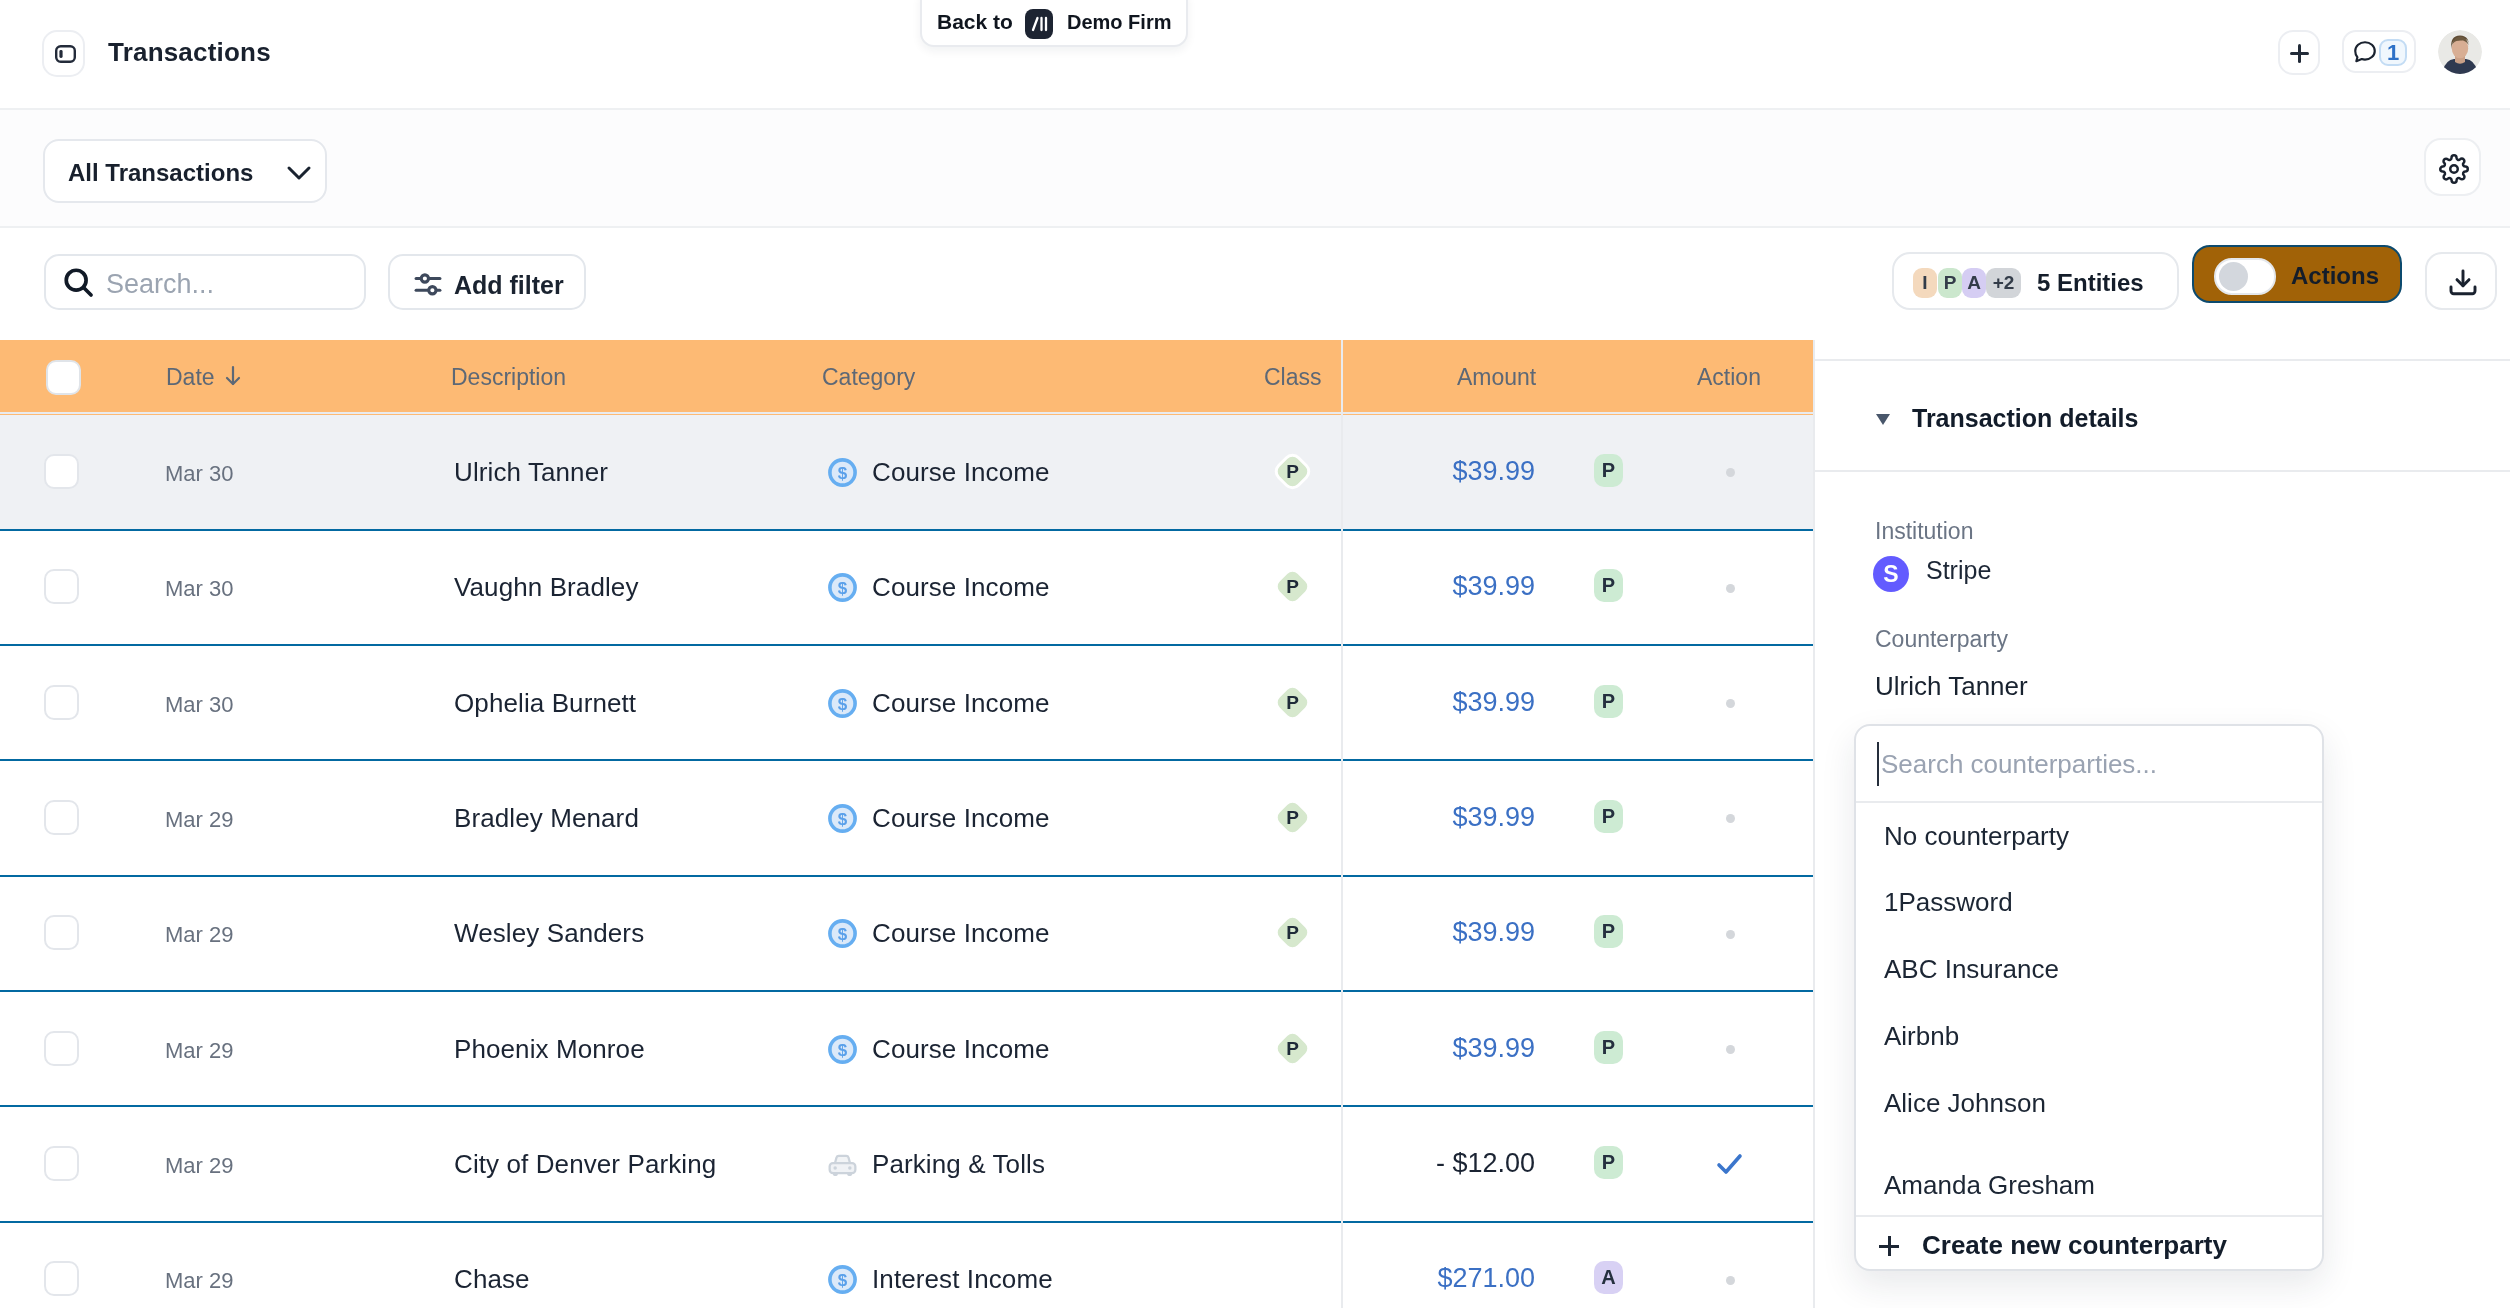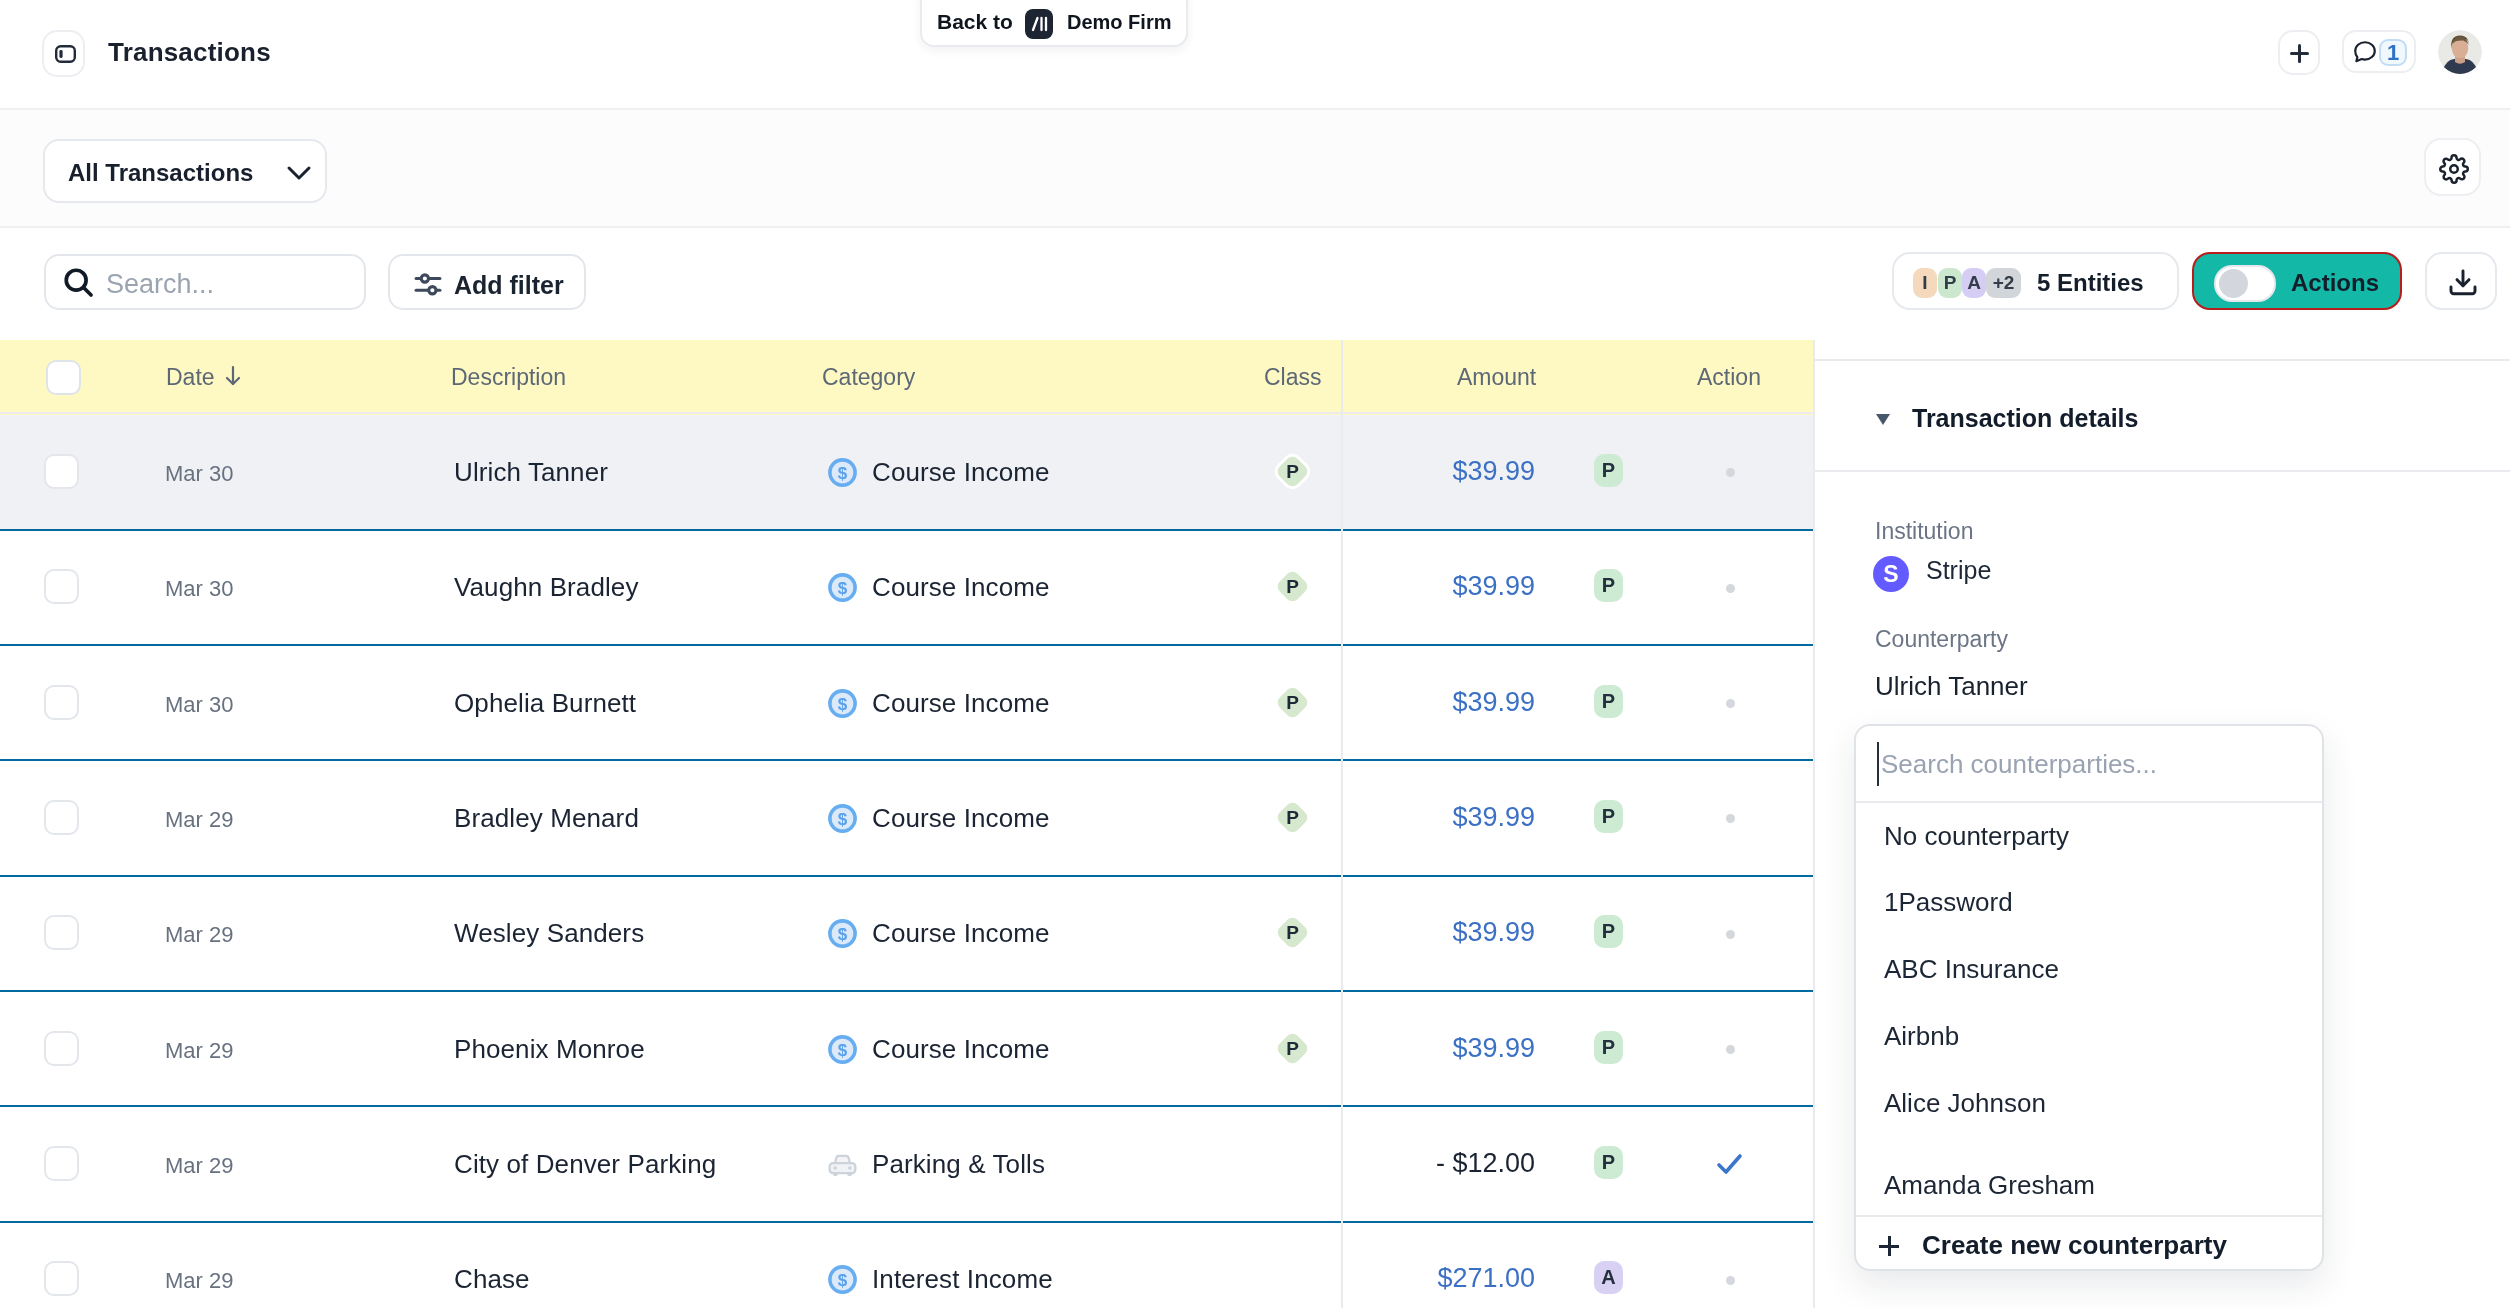--- a/index.html
+++ b/index.html
@@ -30,28 +30,28 @@
 #filterrow { position:absolute; left:0; top:229px; width:2510px; height:111px; background:#fff; }
 #searchbox { position:absolute; left:44px; top:25px; width:322px; height:56px; border:2px solid #e3e7ec; border-radius:15px; background:#fff; }
 #searchbox svg { position:absolute; left:16px; top:10px; }
 #searchbox .ph { position:absolute; left:60px; top:13px; font-size:27px; color:#9ba4b1; }
 #addfilter { position:absolute; left:388px; top:25px; width:198px; height:56px; border:2px solid #e3e7ec; border-radius:15px; background:#fff; }
 #addfilter svg { position:absolute; left:23px; top:14px; }
 #addfilter .t { position:absolute; left:64px; top:15px; font-size:25px; font-weight:700; color:#1a2330; }
 #entities { position:absolute; left:1892px; top:23px; width:287px; height:58px; border:2px solid #e6e9ed; border-radius:18px; background:#fff; }
 .ebadge { position:absolute; top:14px; width:24px; height:30px; border-radius:9px; font-size:19px; font-weight:700; color:#333c49; text-align:center; line-height:30px; }
 #entities .t { position:absolute; left:143px; top:15px; font-size:24px; font-weight:700; color:#141d2a; }
-#actionspill { position:absolute; left:2192px; top:23px; width:210px; height:58px; border:2px solid #b91c1c; border-radius:18px; background:#14b8a6; }
+#actionspill { position:absolute; left:2192px; top:16px; width:210px; height:58px; border:2px solid #0c4a6e; border-radius:18px; background:#a16207; }
 #toggle { position:absolute; left:20px; top:11px; width:62px; height:37px; border:2px solid #e4e7eb; border-radius:18px; background:#fff; }
 #toggle:before { content:""; position:absolute; left:3px; top:2px; width:29px; height:29px; border-radius:50%; background:#d3d7dd; }
 #actionspill .t { position:absolute; left:97px; top:15px; font-size:24px; font-weight:700; color:#141d2a; }
 #dlbtn { position:absolute; left:2425px; top:23px; width:72px; height:58px; border:2px solid #e6e9ed; border-radius:17px; background:#fff; }
 #dlbtn svg { position:absolute; left:20px; top:13px; }
 
-#table { position:absolute; left:0; top:340px; width:1813px; height:968px; background:#fef9c3; }
+#table { position:absolute; left:0; top:340px; width:1813px; height:968px; background:#fdba74; }
 #thead { position:absolute; left:0; top:0; width:1813px; height:74.4px; border-bottom:2px solid #e9ebee; }
 .hcb { position:absolute; left:46px; top:20px; width:35px; height:35px; border:2px solid #e0e4e9; border-radius:10px; background:#fff; }
 .hlabel { position:absolute; top:24px; font-size:23px; color:#5d6876; }
 .row { position:absolute; left:0; width:1813px; height:115.4px; border-bottom:2px solid #0369a1; background:#fff;text-decoration:underline; }
 .row.sel { background:#eff1f4; }
 .rcb { position:absolute; left:44px; top:38.5px; width:35px; height:35px; border:2px solid #e3e6eb; border-radius:10px; background:#fff; }
 .date { position:absolute; left:165px; top:45.5px; font-size:22px; color:#68717f; }
 .desc { position:absolute; left:454px; top:41.5px; font-size:26px; color:#1b2433; letter-spacing:0.1px; }
 .cat { position:absolute; left:872px; top:41.5px; font-size:26px; color:#1b2433; letter-spacing:0.1px; }
 .caticon { position:absolute; left:828px; top:42.5px; width:29px; height:29px; }

